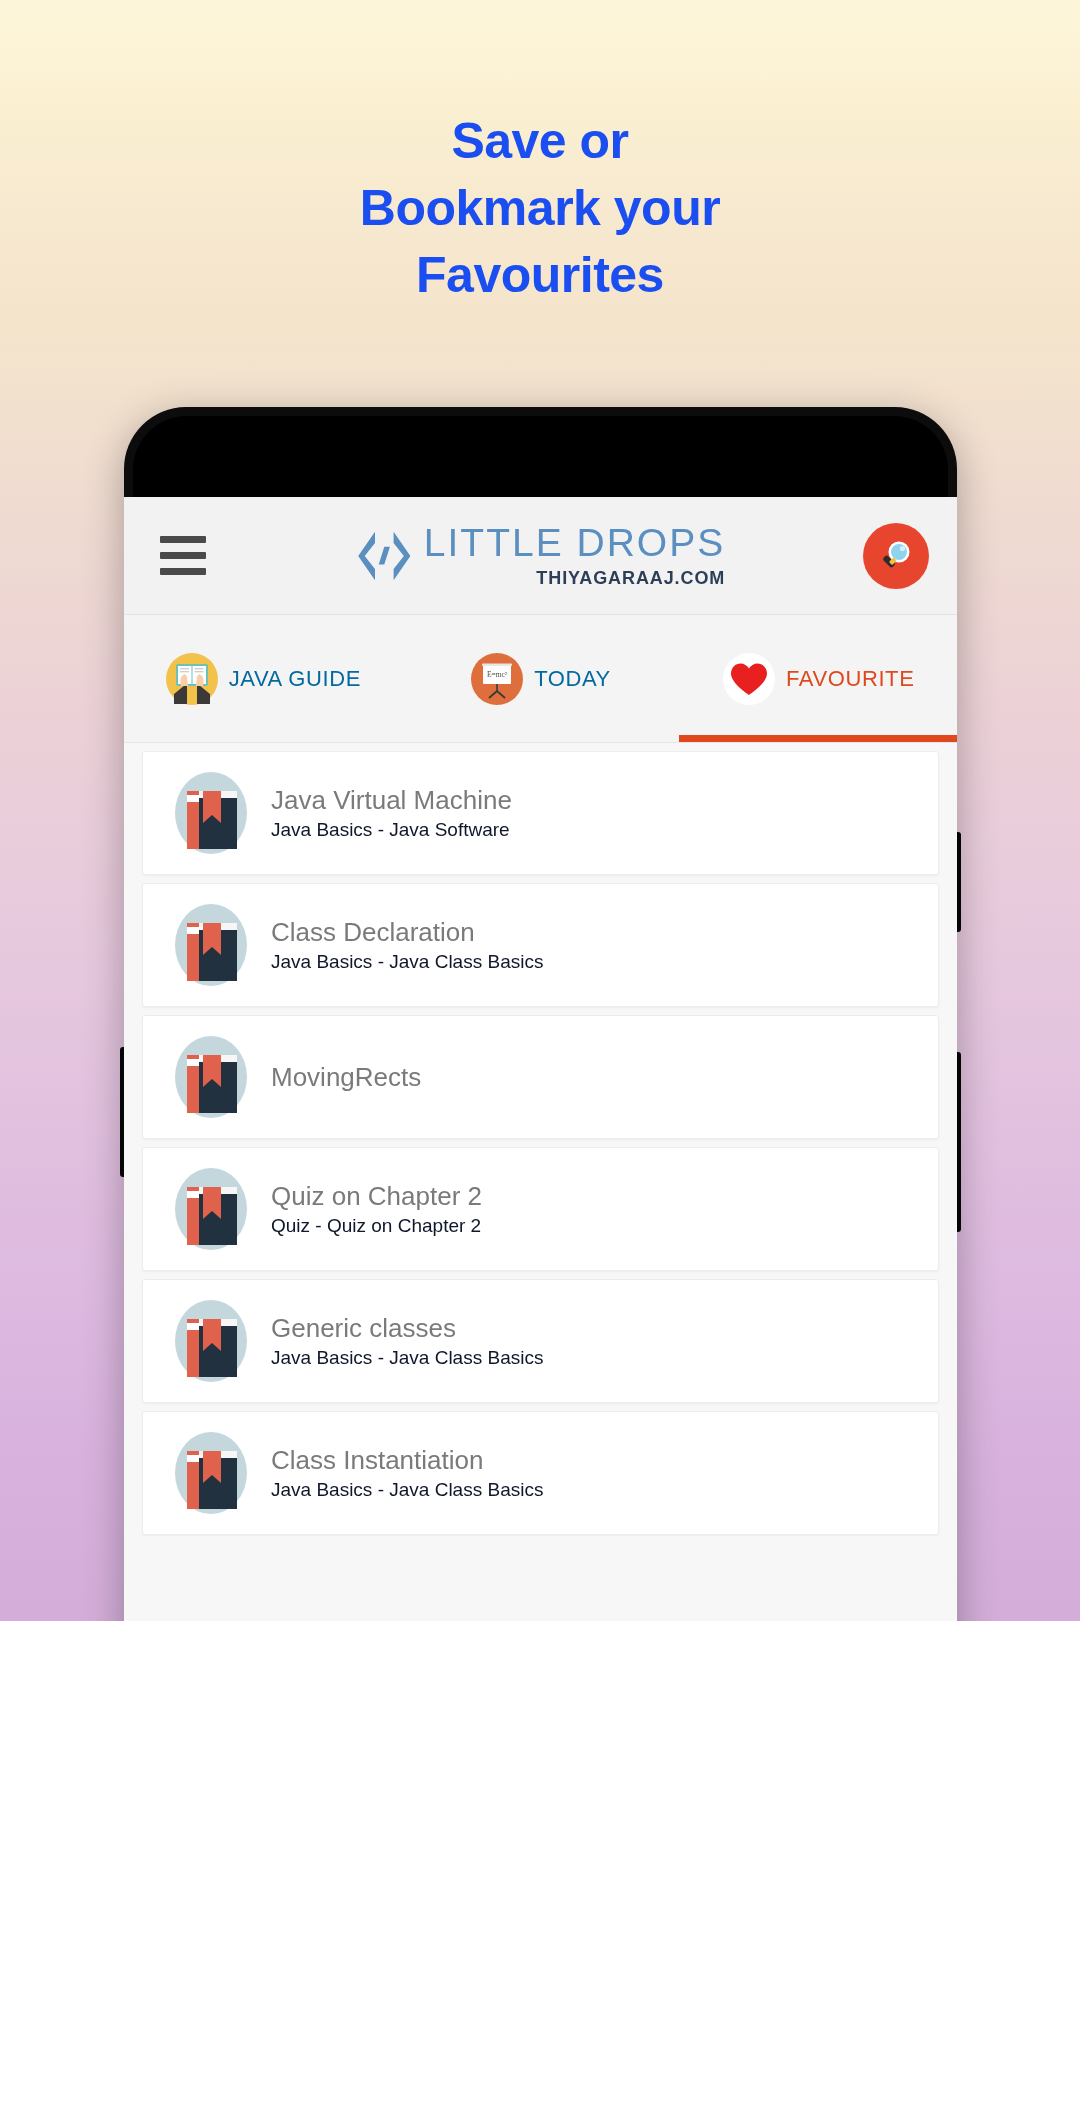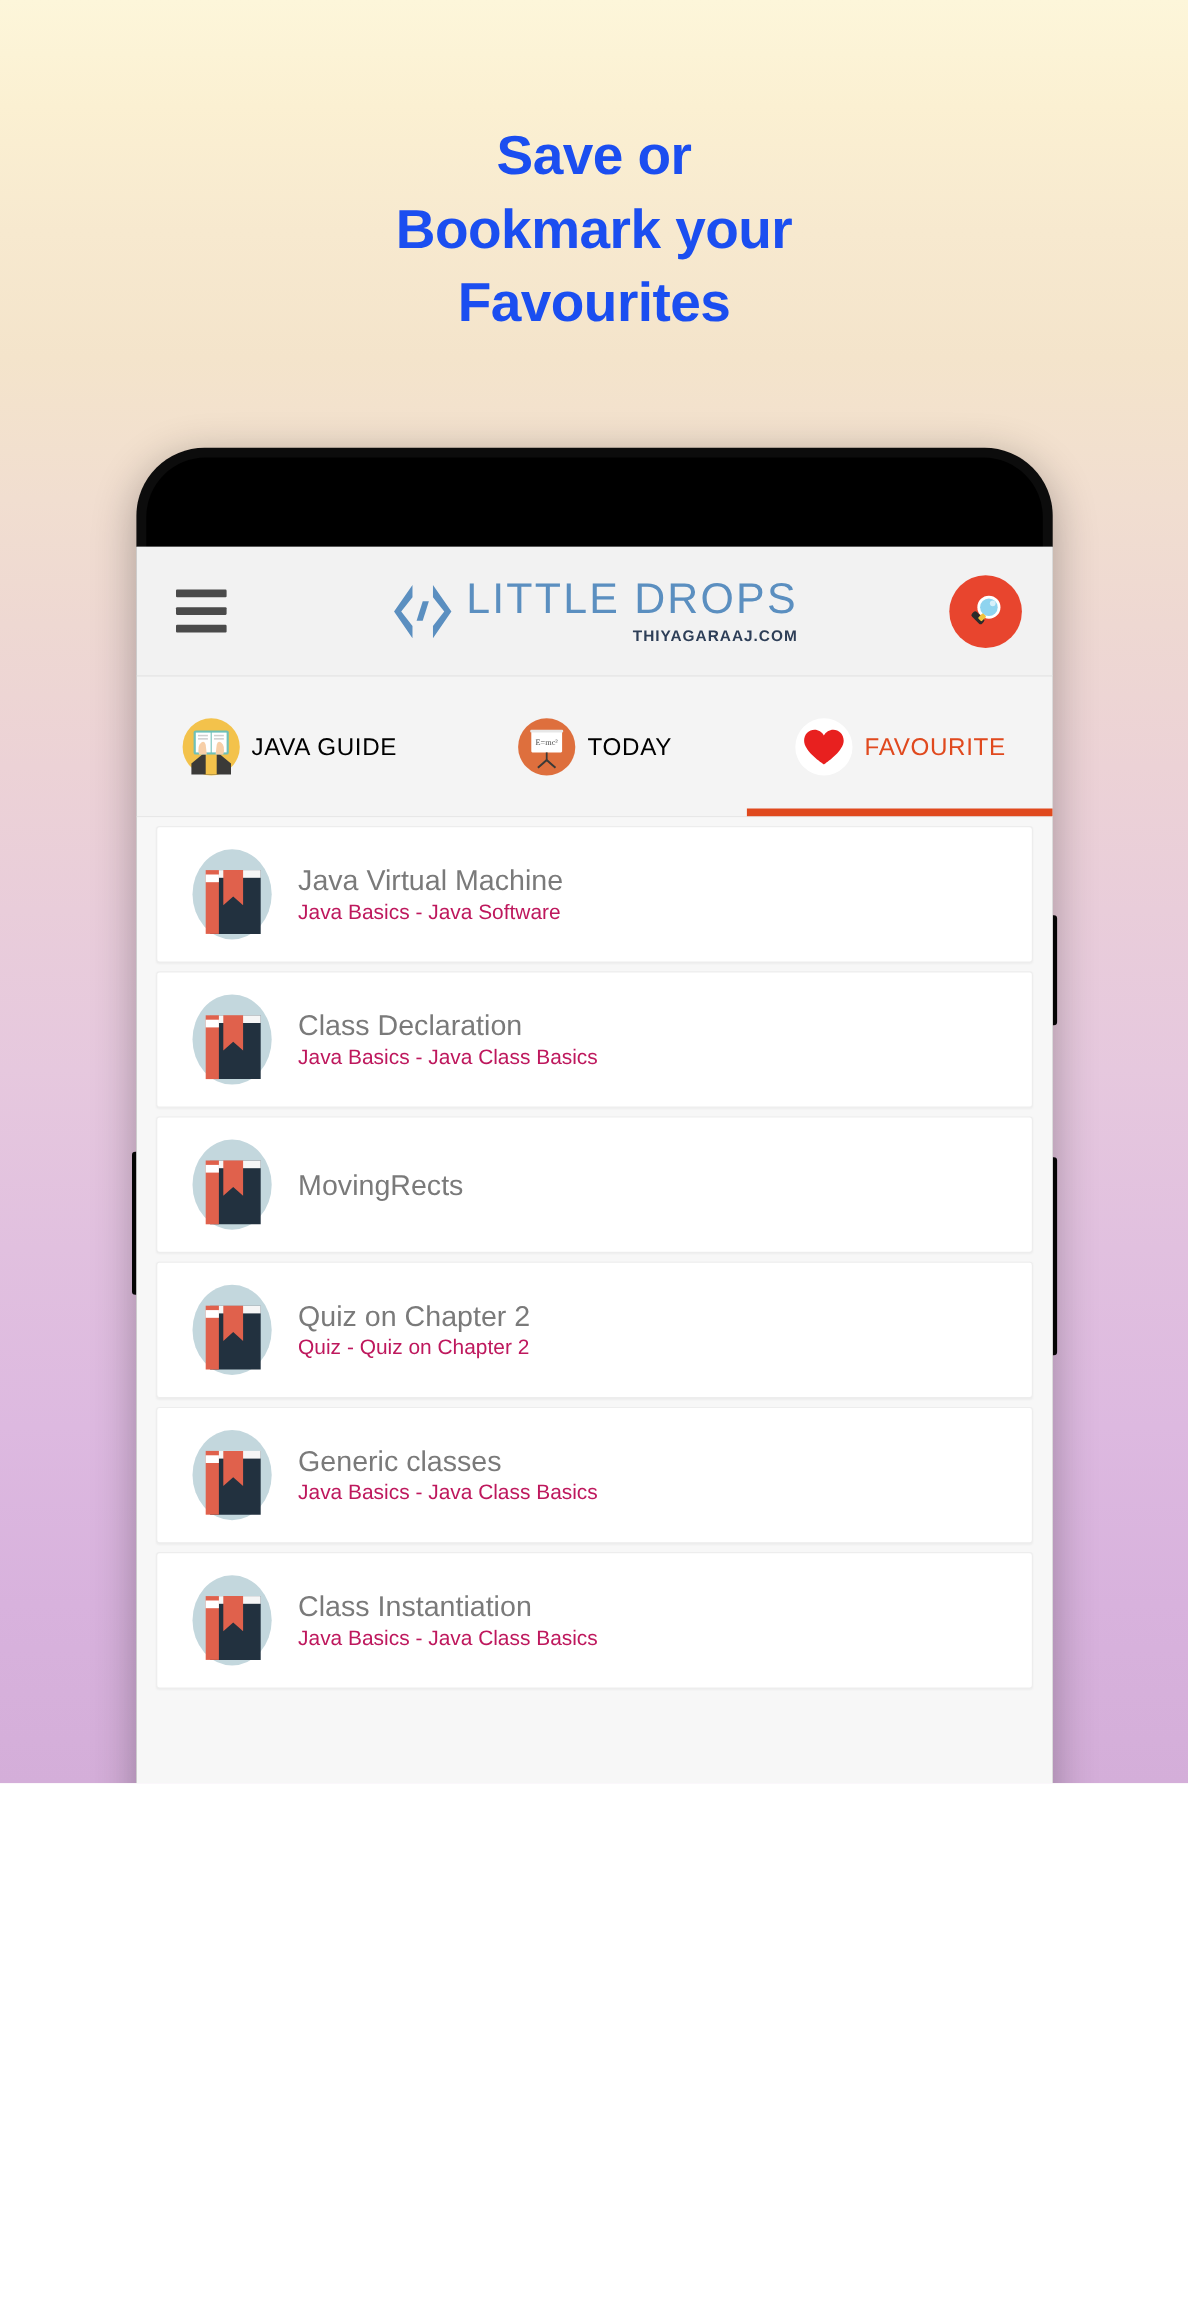--- a/index.html
+++ b/index.html
@@ -120,21 +120,21 @@
   .logo-mark { width: 56px; height: 54px; display:block; }
   .logo-text { display: flex; flex-direction: column; align-items: flex-end; }
   .logo-title {
     font-size: 39px;
     letter-spacing: 2px;
     color: #5b8fc0;
     line-height: 1;
     font-weight: normal;
   }
   .logo-sub {
-    font-size: 14px;
+    font-size: 18px;
     letter-spacing: 0.9px;
     color: #2d3e57;
     font-weight: bold;
     margin-top: 6px;
   }
 
   .search-btn {
     position: absolute;
     right: 28px;
     width: 66px; height: 66px;
@@ -158,21 +158,21 @@
     align-items: center;
     justify-content: center;
     gap: 10px;
     position: relative;
     cursor: pointer;
   }
   .tab-icon { width: 54px; height: 54px; display: block; }
   .tab-label {
     font-size: 22px;
     letter-spacing: 0.6px;
-    color: #000000;
+    color: #0369a1;
   }
   .tab.active .tab-label { color: #e0491e; }
   .tab.active::after {
     content: "";
     position: absolute;
     left: 0; right: 0; bottom: 0;
     height: 7px;
     background: #e0491e;
   }
 
@@ -197,21 +197,21 @@
   .card-icon { width: 92px; height: 92px; flex: none; margin-right: 14px; }
   .card-text { display: flex; flex-direction: column; justify-content: center; gap: 7px; }
   .card-title {
     font-size: 26px;
     color: #7a7a7a;
     font-weight: normal;
     line-height: 1;
   }
   .card-sub {
     font-size: 19px;
-    color: #be185d;
+    color: #0f172a;
     line-height: 1;
   }
 </style>
 </head>
 <body>
 
 <div class="poster">
 
   <div class="headline">
     <span class="hl-line">Save or</span>

